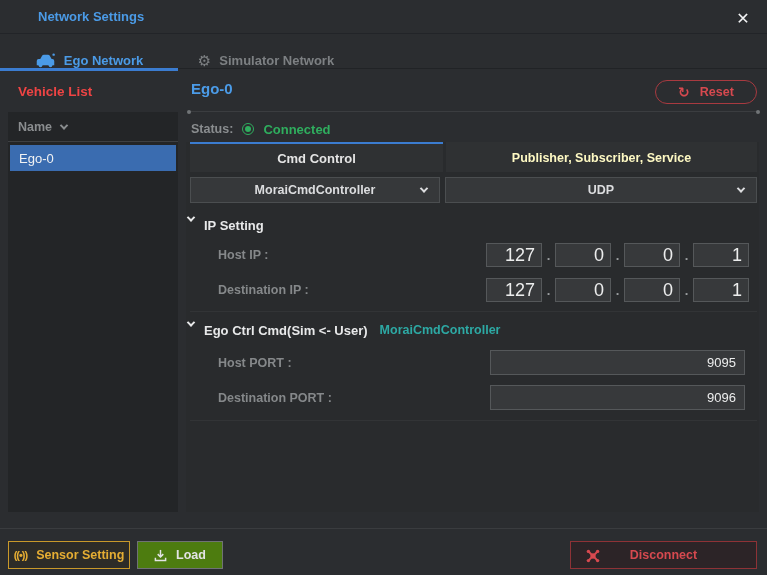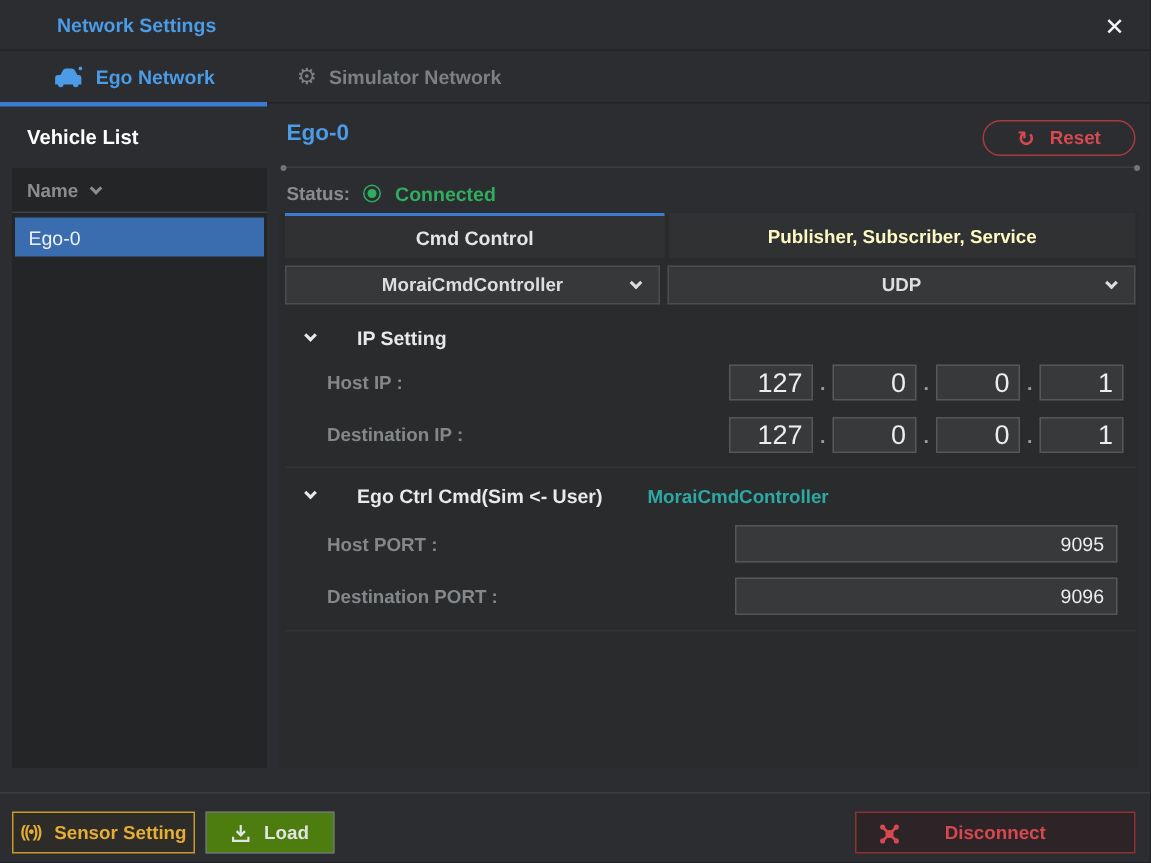--- a/index.html
+++ b/index.html
@@ -9,29 +9,29 @@
   .abs { position:absolute; }
 
   
   .titlebar { left:0; top:0; width:767px; height:34px; border-bottom:1px solid #222428; }
   .win-title { left:38px; top:9px; font-size:13px; font-weight:700; color:#4b9be7; }
   .close-btn { right:11px; top:5px; width:26px; height:26px; display:flex; align-items:center;
                justify-content:center; color:#f2f3f4; font-size:16px; cursor:pointer; }
 
   
   .tabbar { left:0; top:34px; width:767px; height:35px; border-bottom:1px solid #212326; }
-  .top-tab { position:absolute; top:0; height:34px; display:flex; align-items:center;
+  .top-tab { position:absolute; top:0; height:34px; display:flex; align-items:flex-end;
              justify-content:center; gap:8px; font-size:13px; font-weight:700; cursor:pointer; }
   .tab-ego { left:0; width:178px; color:#4b9be7; }
   .tab-ego::after { content:""; position:absolute; left:0; bottom:-3px; width:178px; height:3px; background:#3b7cd0; }
   .tab-sim { left:178px; width:176px; color:#7d8083; }
   .gear-glyph { font-size:15px; line-height:1; }
 
   
-  .sidebar-title { left:18px; top:84px; font-size:13.5px; font-weight:700; color:#ffffff; }
+  .sidebar-title { left:18px; top:84px; font-size:13.5px; font-weight:700; color:#ef4444; }
   .veh-panel { left:8px; top:112px; width:170px; height:400px; background:#232527; }
   .veh-header { display:flex; align-items:center; gap:9px; height:30px; padding-left:10px;
                 color:#8a8d8f; font-size:12.5px; font-weight:700; border-bottom:1px solid #3e4043; cursor:pointer; }
   .veh-row { margin:3px 2px 0 2px; height:26px; background:#3a6cb0; color:#f1f2f3; font-size:13px;
              display:flex; align-items:center; padding-left:9px; cursor:pointer; }
 
   .chev { display:inline-block; width:6px; height:6px; border-right:2px solid currentColor;
           border-bottom:2px solid currentColor; transform:rotate(45deg) translate(-1px,-1px); }
 
   
@@ -60,21 +60,21 @@
   .tab-pub { left:446px; top:142px; width:311px; border-top:2px solid transparent;
              color:#fef9c3; font-size:12.5px; font-weight:700; }
 
   .dropdown { position:absolute; top:177px; height:26px; background:#36383a; border:1px solid #4b4e50;
               display:flex; align-items:center; justify-content:center; color:#dcdddf; font-size:12.5px;
               font-weight:700; cursor:pointer; }
   .dd-left { left:190px; width:250px; }
   .dd-right { left:445px; width:312px; }
   .dropdown .chev { position:absolute; right:12px; top:9px; color:#dcdddf; }
 
-  .section-h { position:absolute; left:204px; display:flex; align-items:center; gap:28px; cursor:pointer; }
+  .section-h { position:absolute; left:188px; display:flex; align-items:flex-start; gap:10px; cursor:pointer; }
   .section-h .chev { color:#e8e9ea; margin-top:-2px; }
   .section-title { color:#e8e9ea; font-size:13px; font-weight:700; }
   .section-sub { color:#2da9a4; font-size:12.5px; font-weight:700; margin-left:2px; }
 
   .field-label { position:absolute; left:218px; color:#85888a; font-size:12.5px; font-weight:700; }
   .ip-group { position:absolute; display:flex; align-items:center; gap:4px; }
   .ip-box { width:56px; height:24px; background:#37393b; border:1px solid #55585a; color:#eceded;
             font-size:18px; text-align:right; padding-right:6px; outline:none;
             font-family:"Liberation Sans","DejaVu Sans",sans-serif; }
   .ip-dot { color:#9b9ea0; font-size:13px; font-weight:700; width:5px; text-align:center; }

